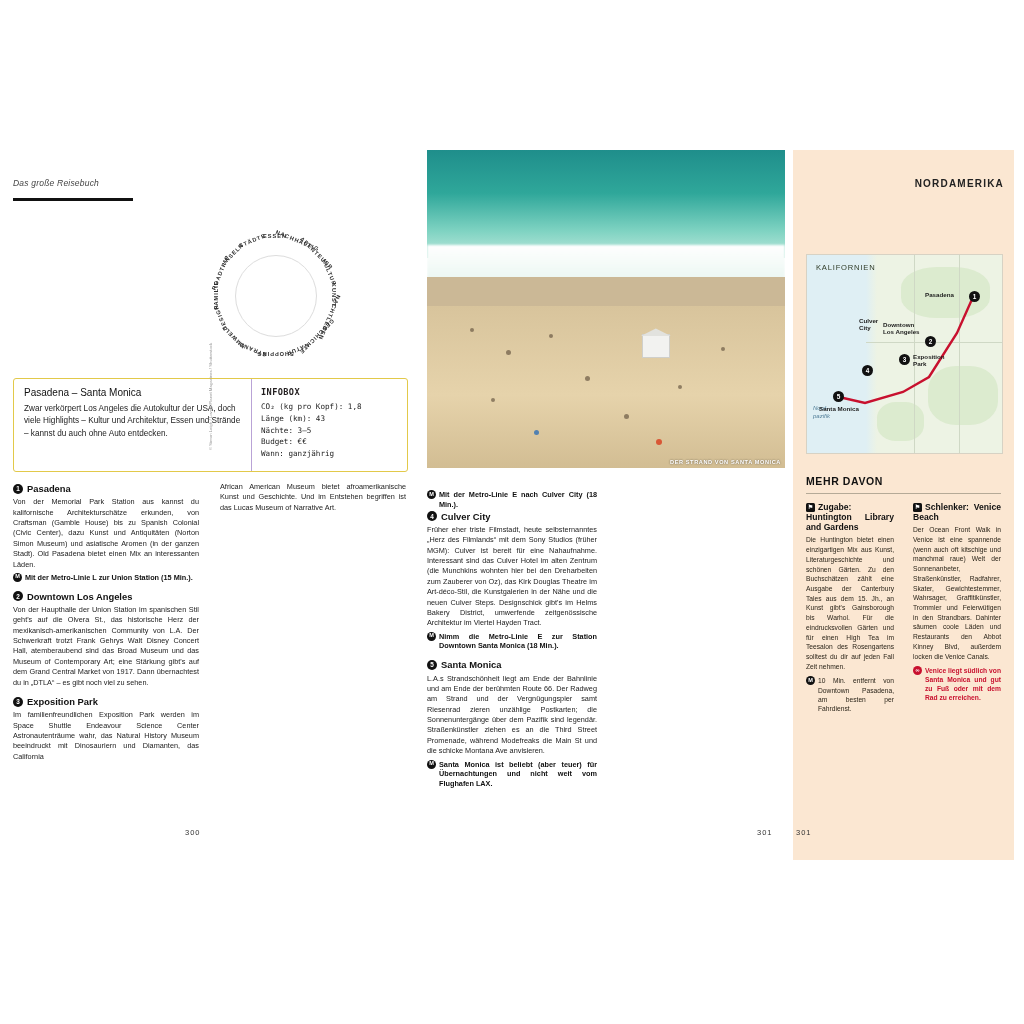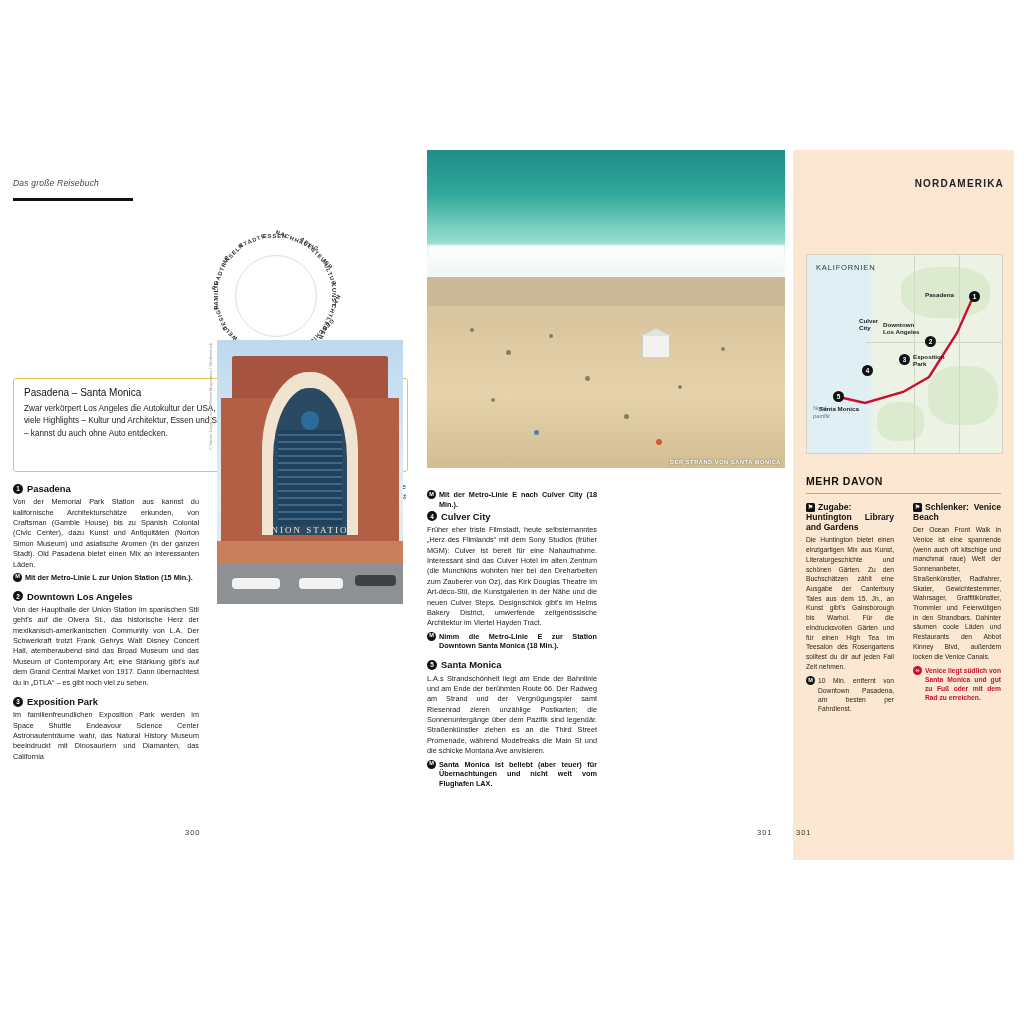--- a/index.html
+++ b/index.html
@@ -224,36 +224,20 @@
         </div>
 
       </div>
 
       <div class="col c2">
         <div>African American Museum bietet afroamerikanische Kunst und Geschichte. Und im Entstehen begriffen ist das Lucas Museum of Narrative Art.</div>
       </div>
 
     </div>
 
-    <div class="photo-union">
-      <div class="us-sky"></div>
-      <div class="us-build"></div>
-      <div class="us-build2"></div>
-      <div class="us-arch"></div>
-      <div class="us-arch2"></div>
-      <div class="us-grid"></div>
-      <div class="us-circle"></div>
-      <div class="us-band"></div>
-      <div class="us-sign">UNION STATION</div>
-      <div class="us-ground"></div>
-      <div class="us-car" style="left:8%;top:90%;width:26%;"></div>
-      <div class="us-car" style="left:44%;top:90%;width:24%;"></div>
-      <div class="us-car" style="left:74%;top:89%;width:22%;background:#3d4247;"></div>
-
-    </div>
     <div class="vcredit">© Simon Leigh / Lovely Planet Magazines / Shutterstock</div>
 
     <div class="folio-left">300</div>
   </div>
 
   <div class="mid">
 
     <div class="beach">
       <div class="bg-sea"></div>
       <div class="bg-foam"></div>

